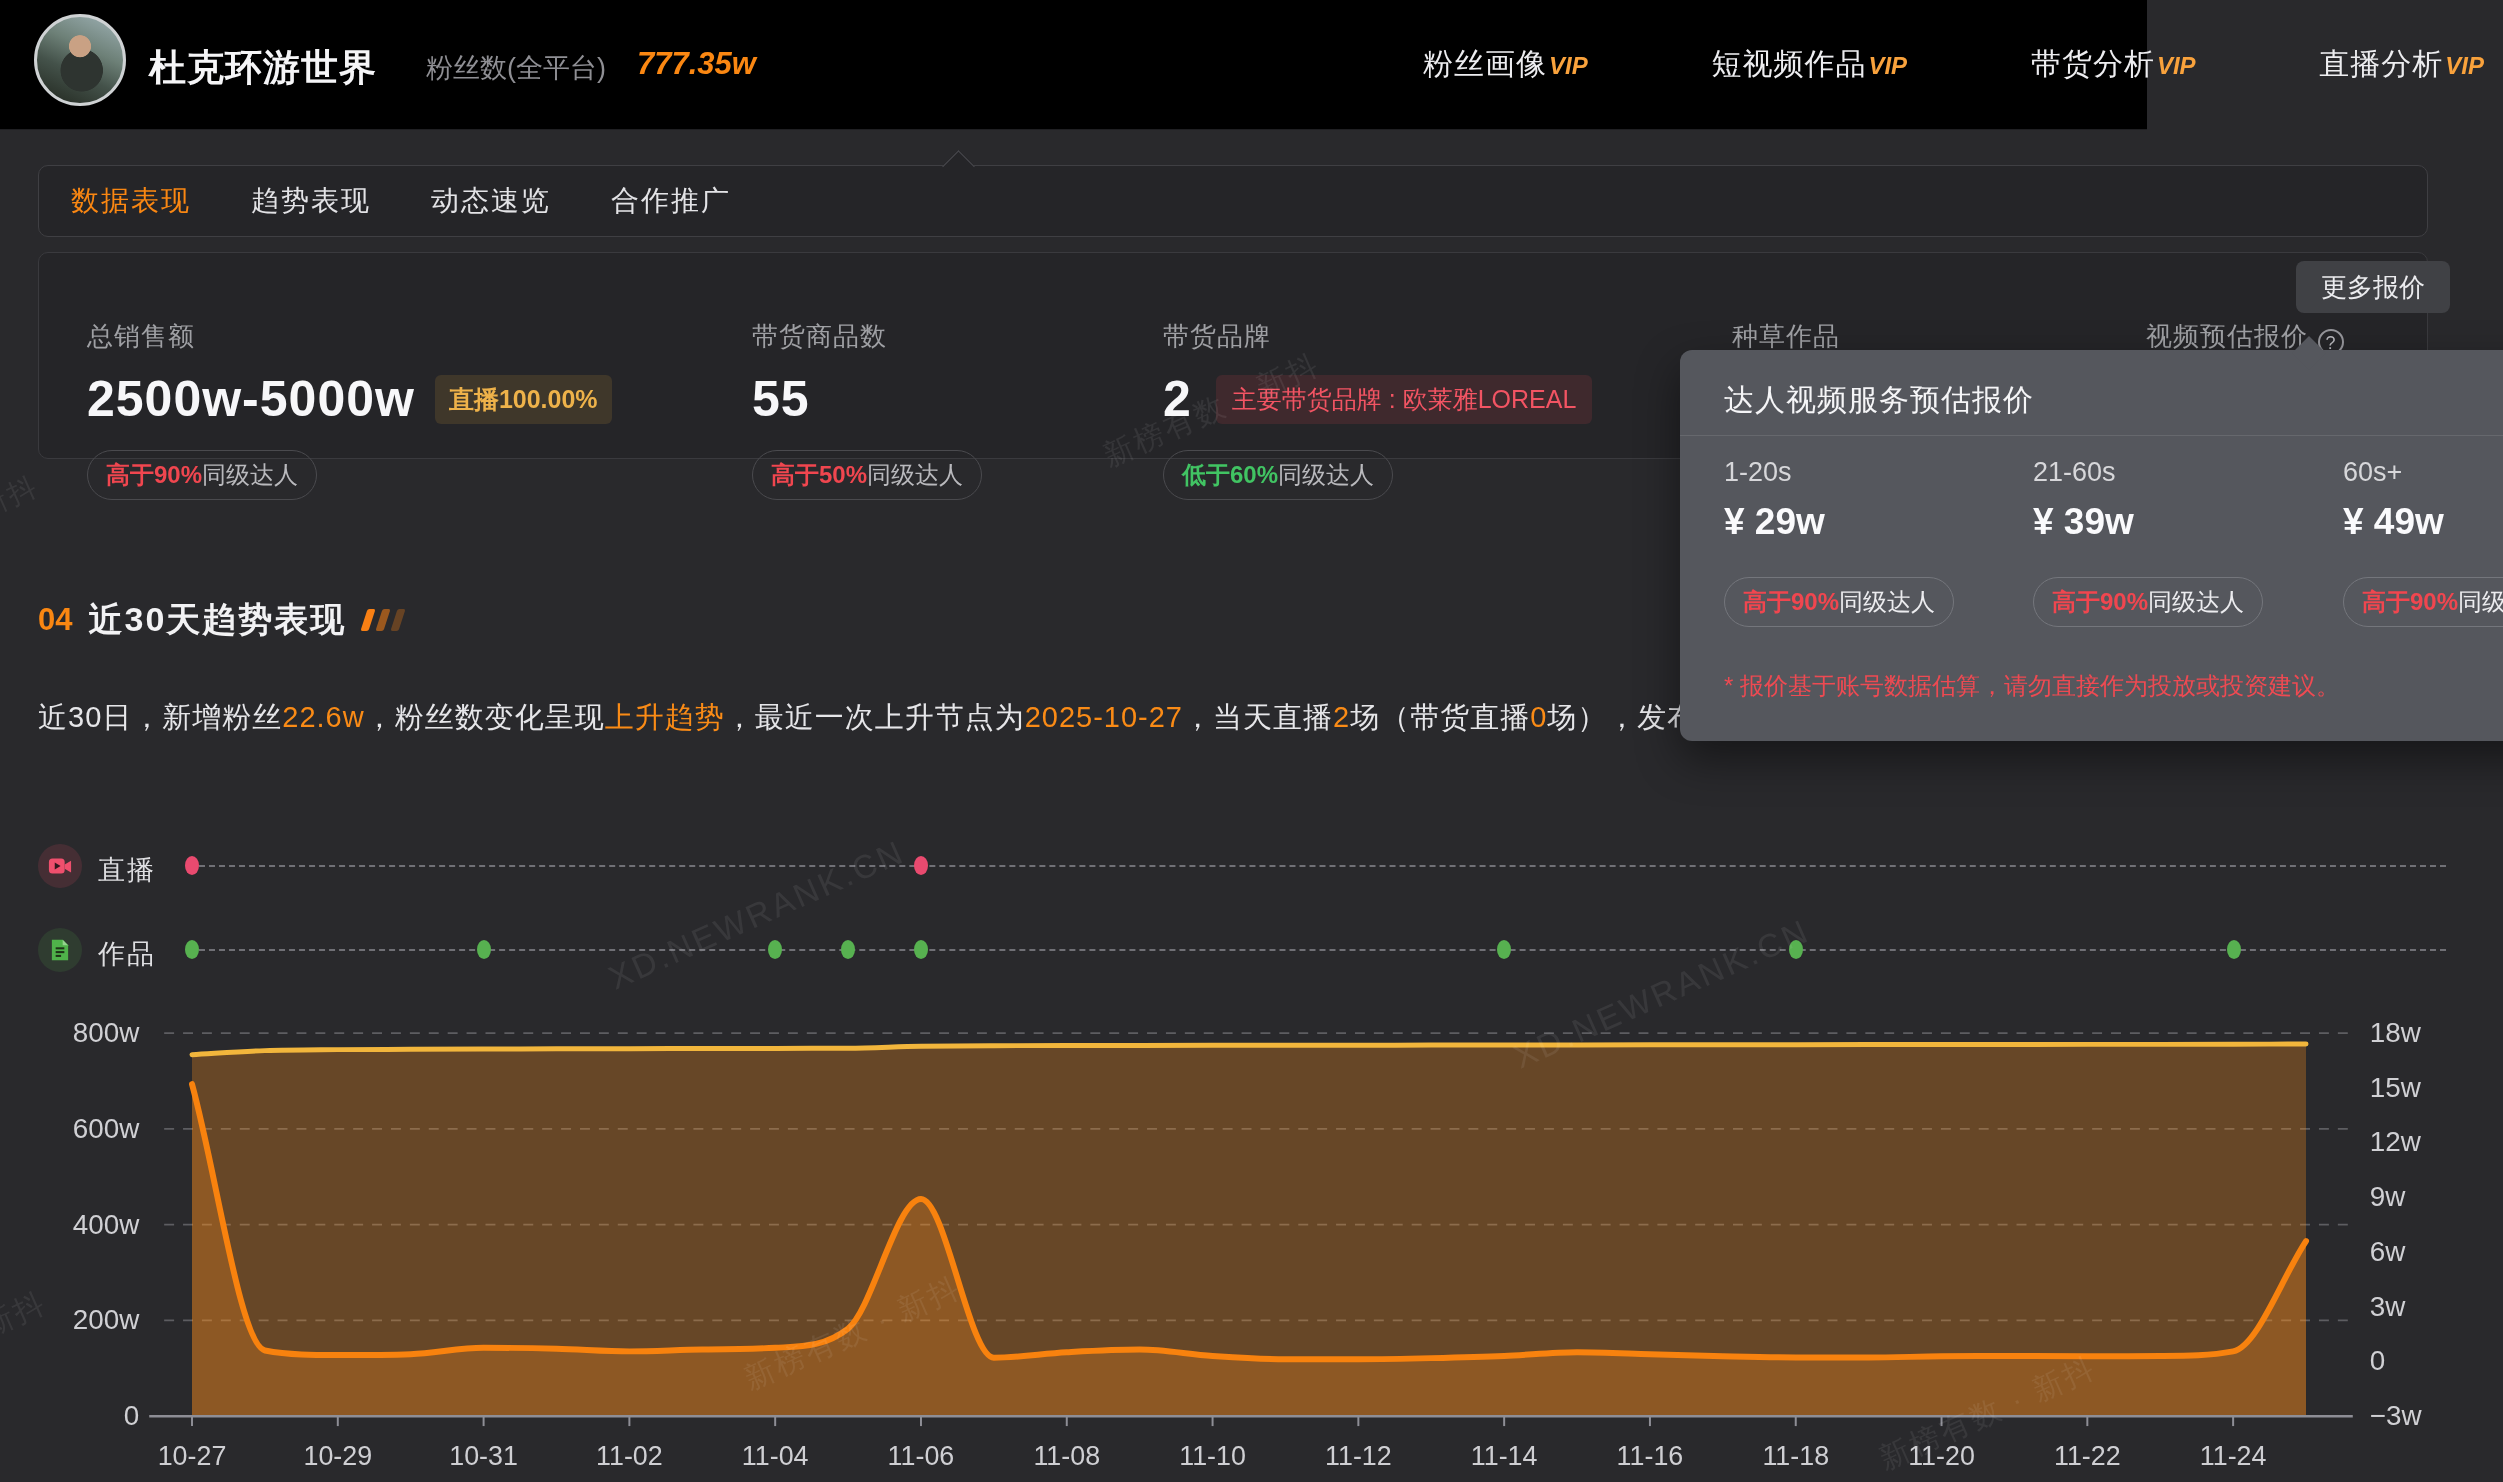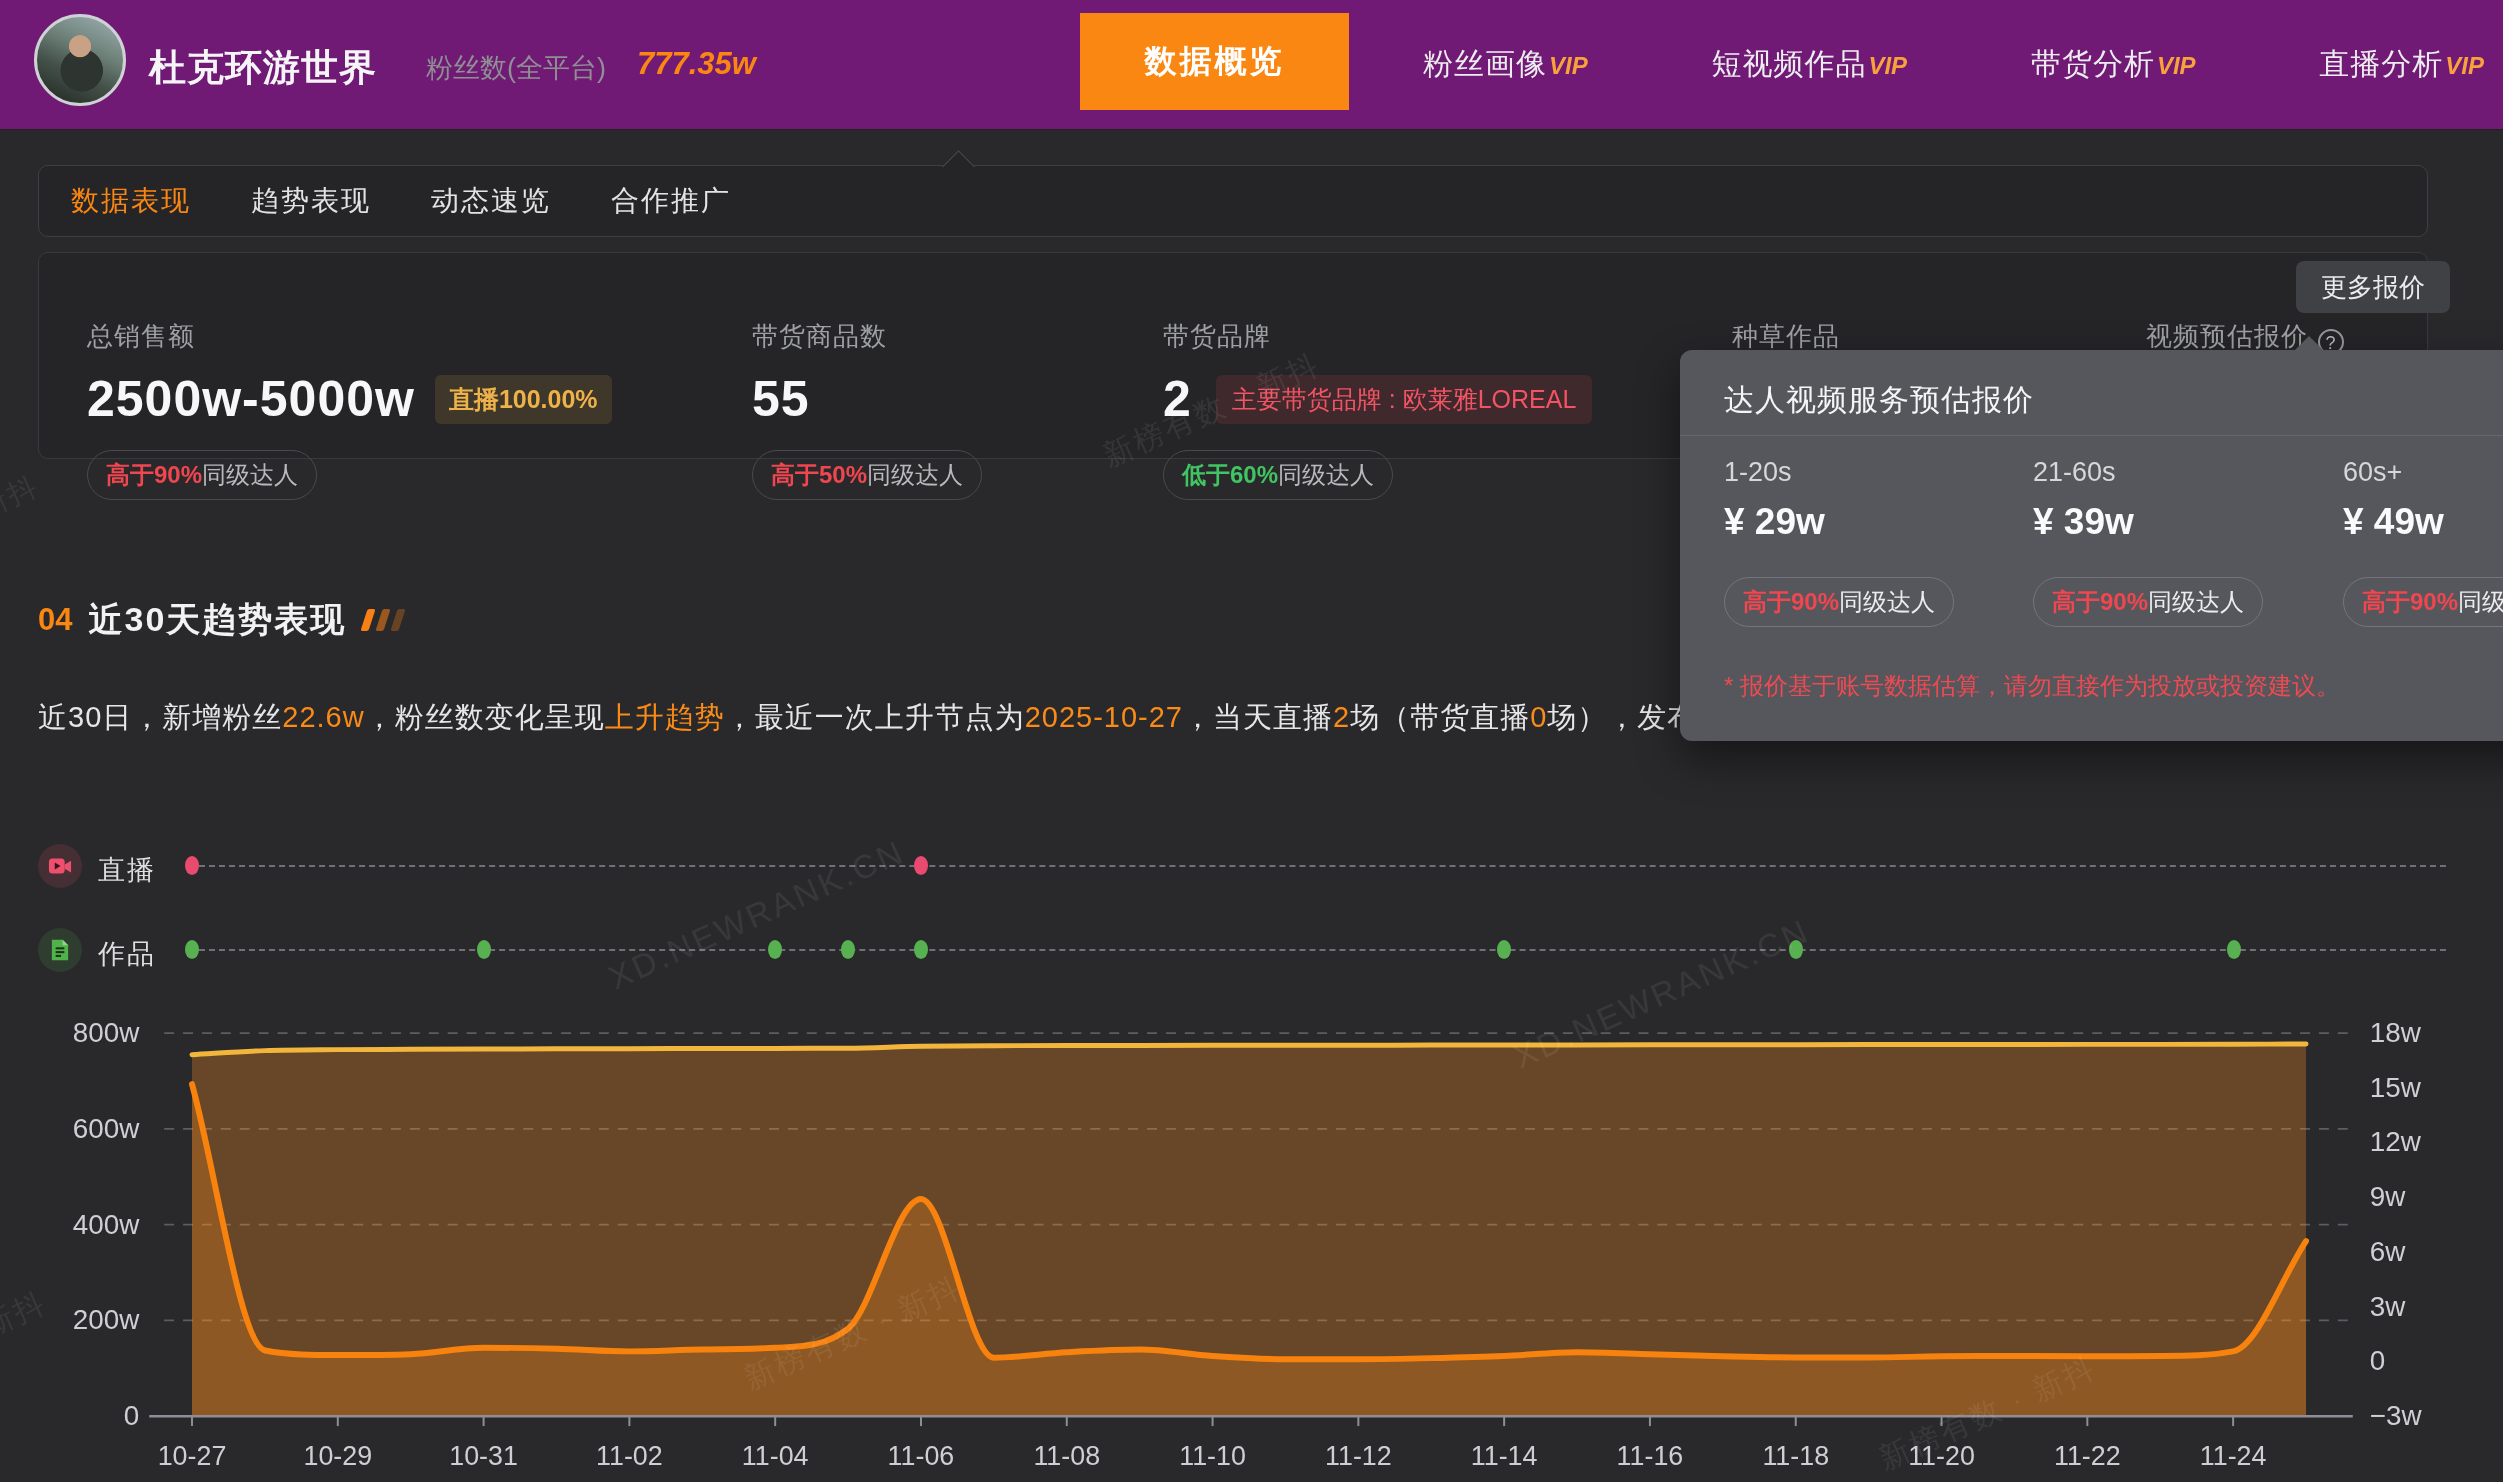--- a/index.html
+++ b/index.html
@@ -1,20 +1,20 @@
 <!DOCTYPE html>
 <html><head>
 <meta charset="utf-8">
 <style>
   html,body{margin:0;padding:0;background:#1d1d1f;}
   .page{position:relative;width:2503px;height:1483px;overflow:hidden;
         background:#29292c;font-family:"Liberation Sans","DejaVu Sans",sans-serif;
         -webkit-font-smoothing:antialiased;color:#e8e8ea;}
   
-  .header{position:absolute;left:0;top:0;width:2503px;height:129px;background:#701a75;
+  .header{position:absolute;left:0;top:0;width:2147px;height:129px;background:#000000;
           border-bottom:1px solid #202023;z-index:4;}
   .avatar{position:absolute;left:34px;top:14px;width:92px;height:92px;border-radius:50%;
           border:3px solid #cfd2d4;box-sizing:border-box;
           background:
             radial-gradient(circle at 50% 34%, #c9a184 0 15%, rgba(0,0,0,0) 16%),
             radial-gradient(circle at 52% 62%, #2e3430 0 30%, rgba(0,0,0,0) 31%),
             linear-gradient(205deg,#9fb2b6 0%,#6d8077 38%,#44524a 62%,#20251d 100%);}
   .acct-name{position:absolute;left:149px;top:43px;font-size:37px;font-weight:bold;color:#f5f5f7;letter-spacing:1px;}
   .fans-label{position:absolute;left:426px;top:50px;font-size:27px;color:#8f8f94;}
   .fans-value{position:absolute;left:637px;top:46px;font-size:31px;font-weight:bold;color:#fa8712;font-style:italic;}
@@ -95,21 +95,20 @@
 </head>
 <body>
 
 <div class="page">
 
   <div class="header">
     <div class="avatar"></div>
     <div class="acct-name">杜克环游世界</div>
     <div class="fans-label">粉丝数(全平台)</div>
     <div class="fans-value">777.35w</div>
-    <div class="nav-active">数据概览</div>
     <div class="nav-items">
       <div class="nav-item"><span>粉丝画像</span><span class="vip">VIP</span></div>
       <div class="nav-item"><span>短视频作品</span><span class="vip">VIP</span></div>
       <div class="nav-item"><span>带货分析</span><span class="vip">VIP</span></div>
       <div class="nav-item"><span>直播分析</span><span class="vip">VIP</span></div>
     </div>
   </div>
 
   <div class="tab-caret"></div>
   <div class="tabbar">

